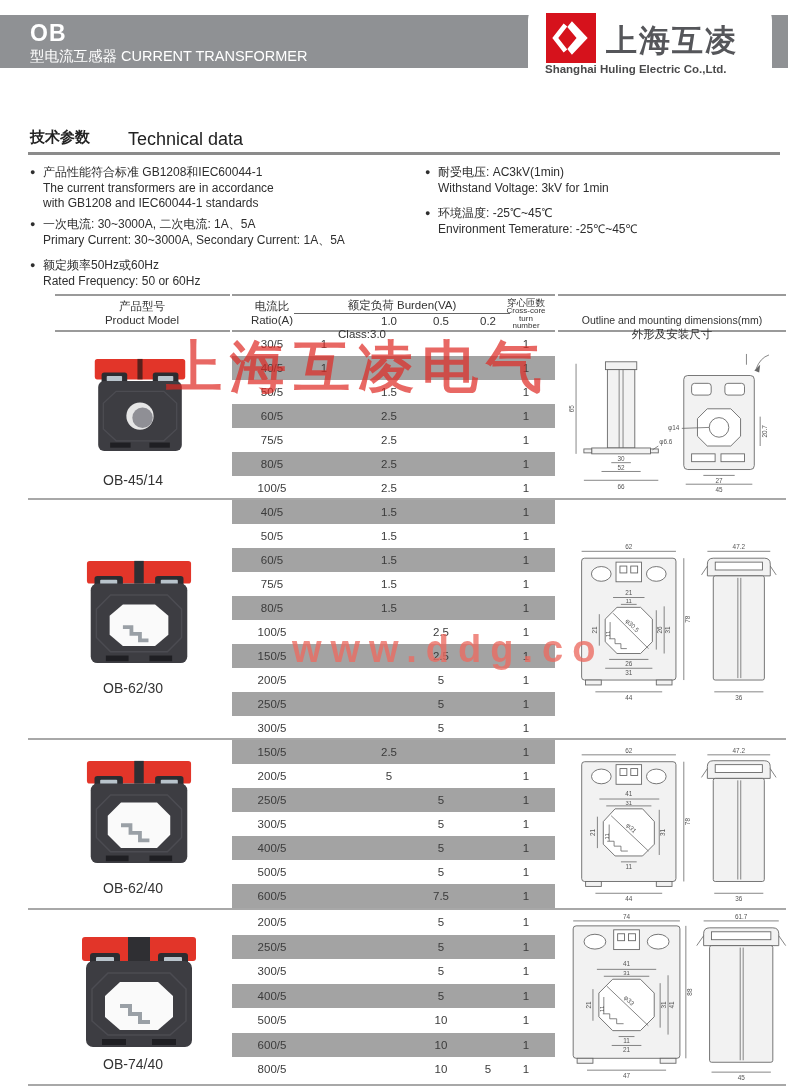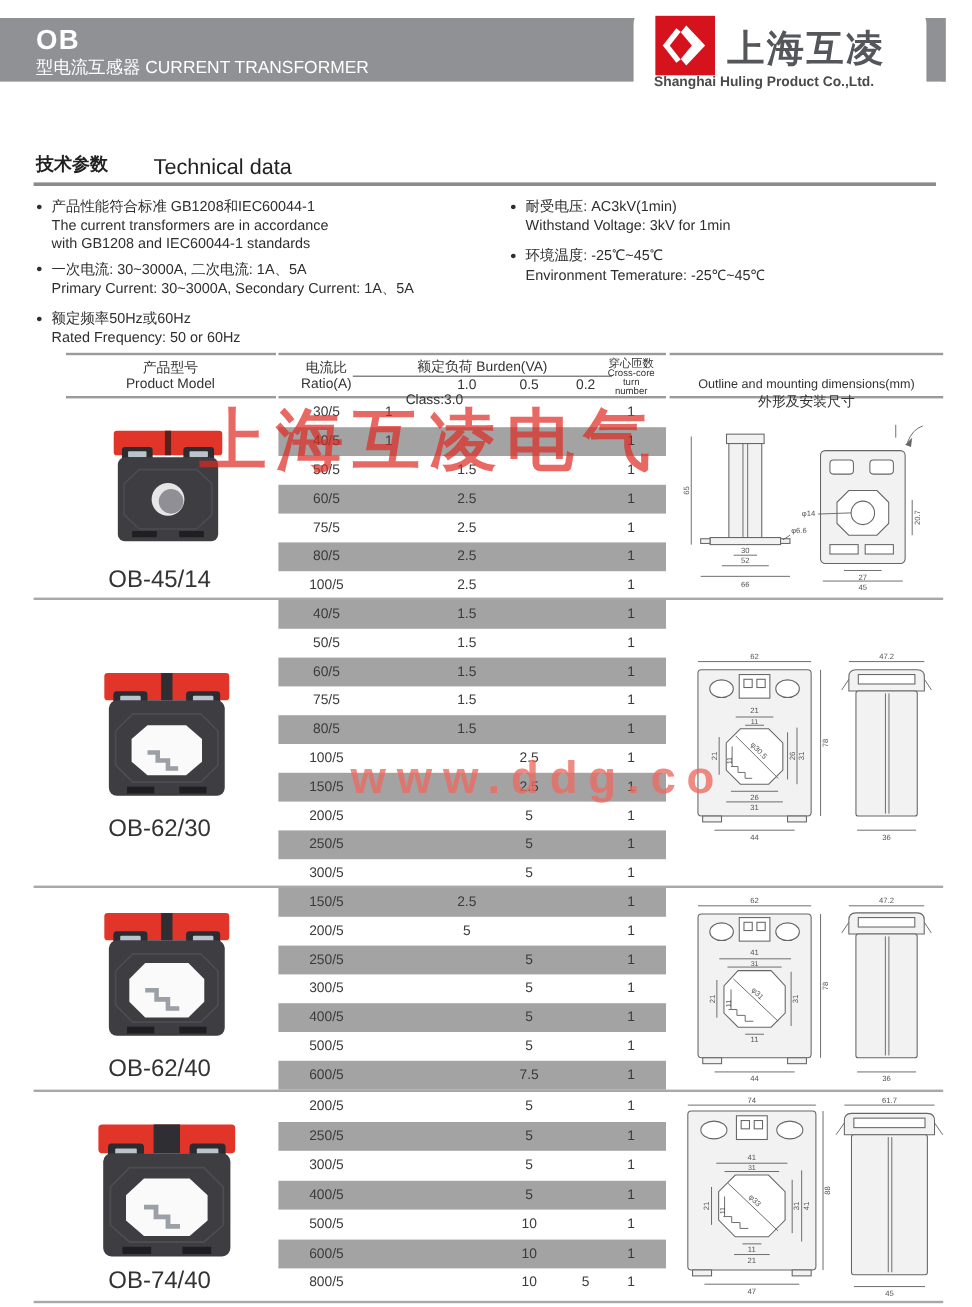--- a/index.html
+++ b/index.html
@@ -44,21 +44,21 @@
   .block{position:absolute;left:28px;width:758px;border-bottom:2px solid #a8a8a8;box-sizing:border-box;}
   .rows{position:absolute;left:204px;top:0;width:323px;}
   .trow{position:relative;height:24px;}
   .blk4 .trow{height:24.5px;}
   .trow.alt{background:#a3a3a3;}
   .cell{position:absolute;top:0;transform:translateX(-50%);font-size:11.5px;color:#3b3b3b;line-height:24px;}
   .blk4 .cell{line-height:24.5px;}
   .cell.ratio{left:40px;} .cell.c30{left:92px;} .cell.c10{left:157px;}
   .cell.c05{left:209px;} .cell.c02{left:256px;} .cell.turns{left:294px;}
 
-  .product-label{position:absolute;left:0;width:210px;text-align:center;font-size:20px;color:#333;}
+  .product-label{position:absolute;left:0;width:210px;text-align:center;font-size:14px;color:#333;}
   .photo{position:absolute;}
   .drawing{position:absolute;}
   .dim{font-size:6.5px;fill:#555;}
   .ln{stroke:#666;stroke-width:0.8;fill:none;}
   .fl{fill:#f2f2f2;stroke:#666;stroke-width:0.9;}
   .wh{fill:#fff;stroke:#666;stroke-width:0.9;}
 </style>
 </head>
 <body>
 
@@ -68,21 +68,21 @@
   <div class="band-tab"></div>
   <div class="logo-panel"></div>
   <div class="hdr-model">OB</div>
   <div class="hdr-sub">型电流互感器 CURRENT TRANSFORMER</div>
   <svg class="logo-sq" viewBox="0 0 54 54">
     <rect width="54" height="54" fill="#d6121c"></rect>
     <path d="M21 13 L10 27 L21 41" stroke="#fff" stroke-width="5" fill="none"></path>
     <path d="M28 9 L45 27 L28 45 L23 39 L33 27 L23 15 Z" fill="#fff"></path>
   </svg>
   <div class="brand-cn">上海互凌</div>
-  <div class="brand-en">Shanghai Huling Product Co.,Ltd.</div>
+  <div class="brand-en">Shanghai Huling Electric Co.,Ltd.</div>
 
   <div class="tech-title-cn">技术参数</div>
   <div class="tech-title-en">Technical data</div>
   <div class="tech-rule"></div>
 
   <div class="bullet" style="left:30px;top:165px;">
     <div class="cn">产品性能符合标准 GB1208和IEC60044-1</div>
     <div class="en">The current transformers are in accordance</div>
     <div class="en">with GB1208 and IEC60044-1 standards</div>
   </div>

